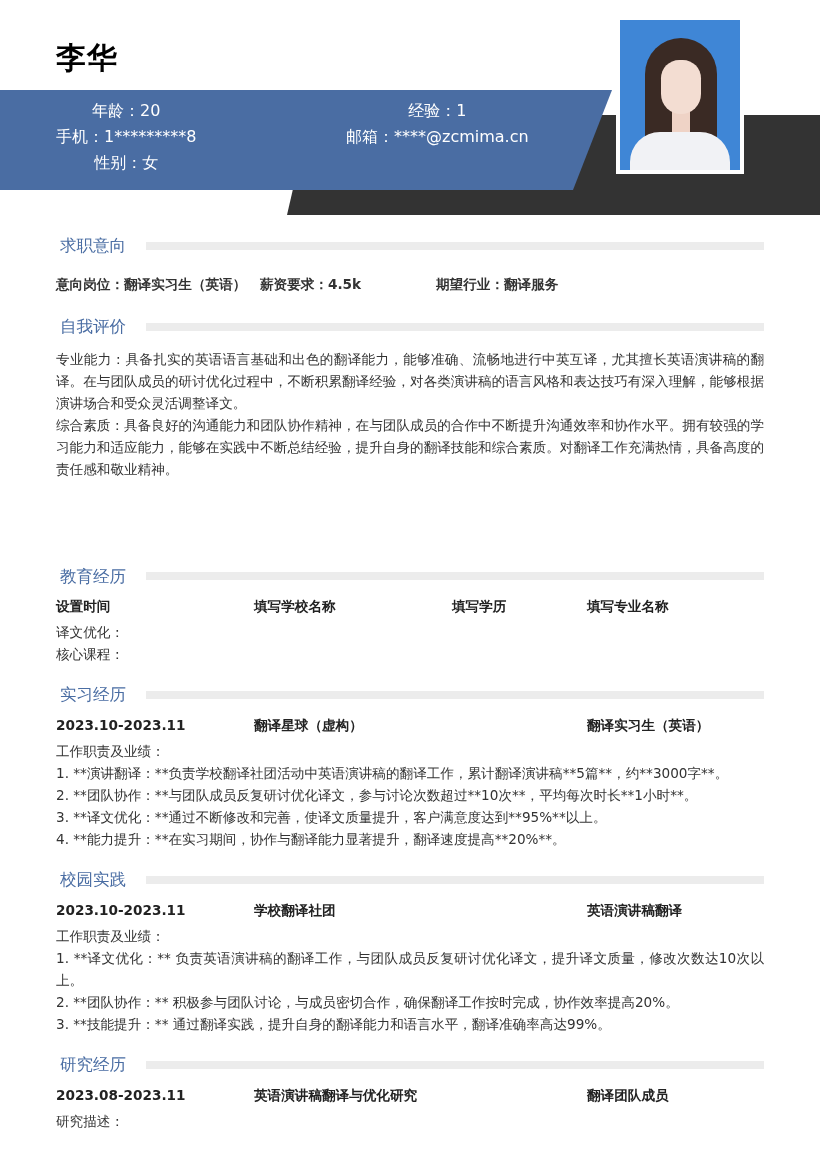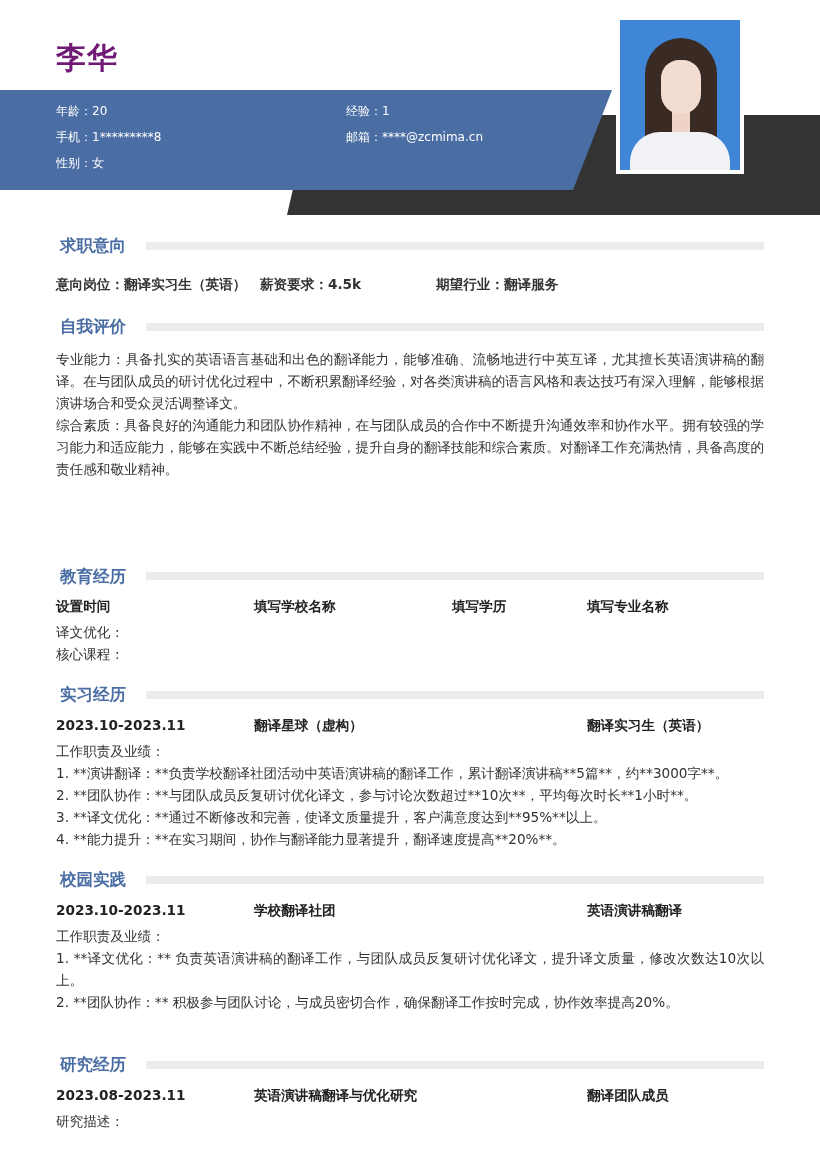--- a/index.html
+++ b/index.html
@@ -1,34 +1,34 @@
 <!DOCTYPE html>
 <html><head>
 <meta charset="utf-8">
 <style>
   * { margin: 0; padding: 0; box-sizing: border-box; }
   html, body { width: 820px; height: 1160px; overflow: hidden; background: #fff; }
   body { font-family: "DejaVu Sans", "Liberation Sans", sans-serif; color: #333; font-size: 13.5px; position: relative; }
-  .name { position: absolute; left: 56px; top: 38px; font-size: 30px; font-weight: bold; color: #701a75; letter-spacing: 1px; }
+  .name { position: absolute; left: 56px; top: 38px; font-size: 30px; font-weight: bold; color: #000000; letter-spacing: 1px; }
   .dark-band { position: absolute; left: 0; top: 115px; width: 820px; height: 100px; background: #333333;
     clip-path: polygon(310px 0, 820px 0, 820px 100px, 287px 100px); }
   .blue-band { position: absolute; left: 0; top: 90px; width: 820px; height: 100px; background: #4a6da3;
     clip-path: polygon(0 0, 612px 0, 573px 100px, 0 100px); }
-  .info { position: absolute; color: #fff; font-size: 12px; line-height: 26px; }
+  .info { position: absolute; color: #fff; font-size: 16px; line-height: 26px; text-align: center; }
   .info .row { height: 26px; white-space: nowrap; }
   .info-left { left: 56px; top: 98px; }
   .info-right { left: 318px; top: 98px; margin-left: 28px; }
   .photo { position: absolute; left: 616px; top: 17px; width: 128px; height: 157px; background: #fff; padding: 3px 4px 4px 4px; }
   .photo-inner { width: 120px; height: 150px; background: #3f86d6; position: relative; overflow: hidden; }
   .photo-inner .hair { position: absolute; left: 25px; top: 18px; width: 72px; height: 140px; background: #3a2a24; border-radius: 36px 36px 10px 10px; }
   .photo-inner .face { position: absolute; left: 41px; top: 40px; width: 40px; height: 54px; background: #f3ddd2; border-radius: 20px 20px 22px 22px; }
   .photo-inner .shirt { position: absolute; left: 10px; top: 112px; width: 100px; height: 50px; background: #f1f2f5; border-radius: 30px 30px 0 0; }
   .photo-inner .neck { position: absolute; left: 52px; top: 90px; width: 18px; height: 26px; background: #efd3c6; }
 
-  .section-title { position: absolute; left: 60px; font-size: 16.5px; font-weight: bold; color: #4a6da3; }
+  .section-title { position: absolute; left: 60px; font-size: 16.5px; font-weight: normal; color: #4a6da3; }
   .section-bar { position: absolute; left: 146px; width: 618px; height: 8px; background: #ececec; }
   .text { position: absolute; left: 56px; width: 708px; font-size: 13.6px; line-height: 22px; color: #333; }
   .p { text-align: justify; }
   .row-head { position: absolute; left: 56px; width: 708px; height: 22px; font-size: 13.6px; font-weight: bold; color: #222; }
   .row-head span { position: absolute; top: 0; white-space: nowrap; }
   .intent { position: absolute; left: 56px; top: 273px; font-size: 13.6px; line-height: 22px; white-space: nowrap; }
   .intent span { position: absolute; top: 0; white-space: nowrap; font-weight: bold; }
 </style>
 </head>
 <body>
@@ -103,20 +103,21 @@
 <div class="section-bar" style="top:876px"></div>
 <div class="row-head" style="top:902px">
   <span style="left:0">2023.10-2023.11</span>
   <span style="left:198px">学校翻译社团</span>
   <span style="left:531px">英语演讲稿翻译</span>
 </div>
 <div class="text" style="top:925px">
   <div>工作职责及业绩：</div>
   <div class="p">1. **译文优化：** 负责英语演讲稿的翻译工作，与团队成员反复研讨优化译文，提升译文质量，修改次数达10次以上。</div>
   <div>2. **团队协作：** 积极参与团队讨论，与成员密切合作，确保翻译工作按时完成，协作效率提高20%。</div>
+  <div>3. **技能提升：** 通过翻译实践，提升自身的翻译能力和语言水平，翻译准确率高达99%。</div>
 </div>
 
 <div class="section-title" style="top:1054px">研究经历</div>
 <div class="section-bar" style="top:1061px"></div>
 <div class="row-head" style="top:1087px">
   <span style="left:0">2023.08-2023.11</span>
   <span style="left:198px">英语演讲稿翻译与优化研究</span>
   <span style="left:531px">翻译团队成员</span>
 </div>
 <div class="text" style="top:1110px">

